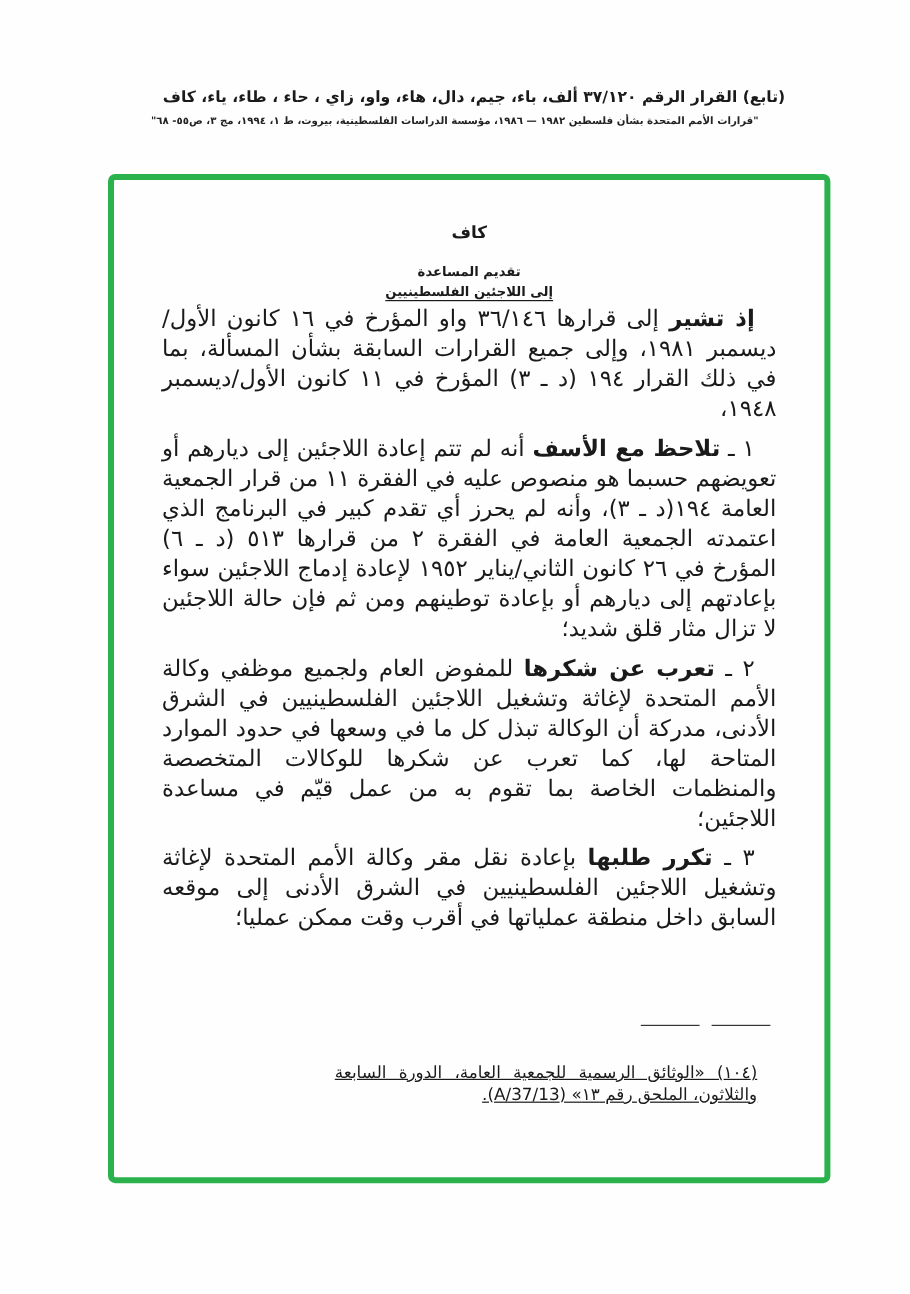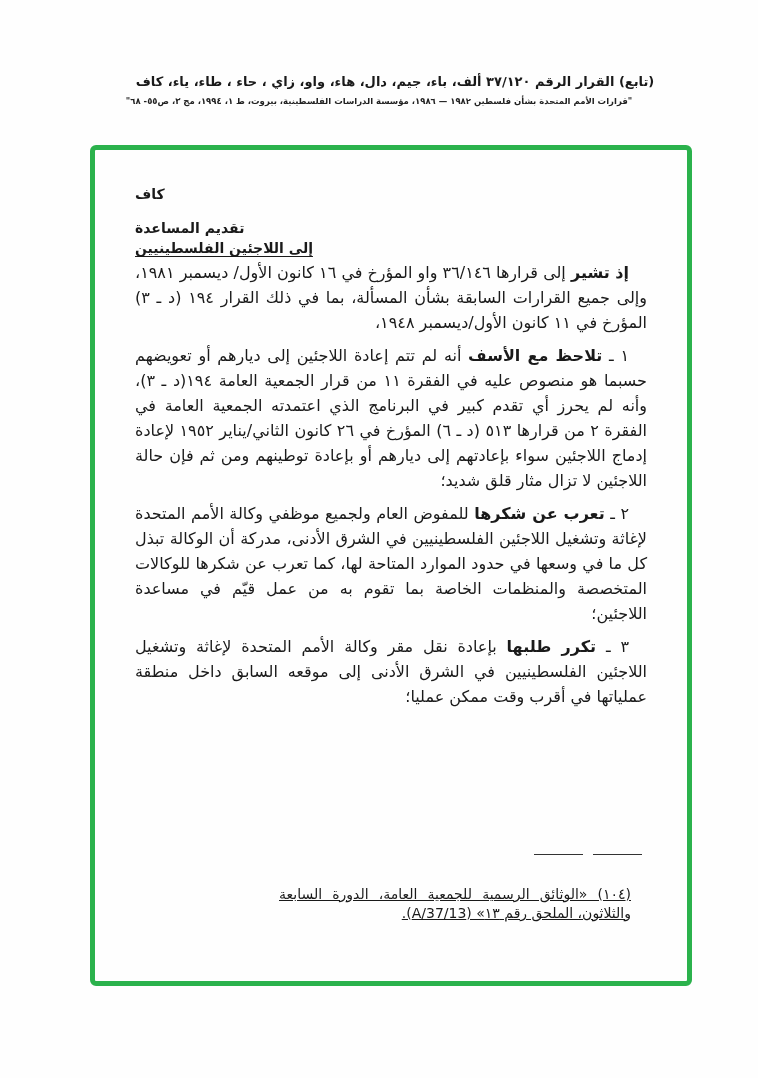--- a/index.html
+++ b/index.html
@@ -30,37 +30,37 @@
   .content-box{
     position:absolute;top:145px;left:90px;
     width:602px;height:841px;
     box-sizing:border-box;
     border:5px solid var(--box-border);
     border-radius:6px;
     padding:28px 40px 0 40px;
     background:#fefefe;
   }
   .section-letter{
-    text-align:left;font-weight:bold;font-size:14px;
+    text-align:center;font-weight:bold;font-size:14px;
     margin:8px 0 18px 0;
   }
   .doc-title{
-    text-align:left;font-weight:bold;font-size:14px;
+    text-align:center;font-weight:bold;font-size:11px;
     margin:4px 0;
   }
   .doc-title .underline{
     text-decoration:underline;
     text-underline-offset:3px;
   }
   .opening{
     font-weight:bold;font-size:13.5px;
     margin:18px 0 6px 0;
   }
   .para{
-    font-size:16px;line-height:25px;
+    font-size:19px;line-height:25px;
     text-align:justify;
     text-indent:18px;
     margin:0 0 8px 0;
   }
   .para .lead{font-weight:bold;}
   .footnote-sep{
     position:absolute;bottom:126px;right:45px;
     width:108px;display:flex;gap:10px;
   }
   .footnote-sep span{flex:1;border-top:1.5px solid #333;}

